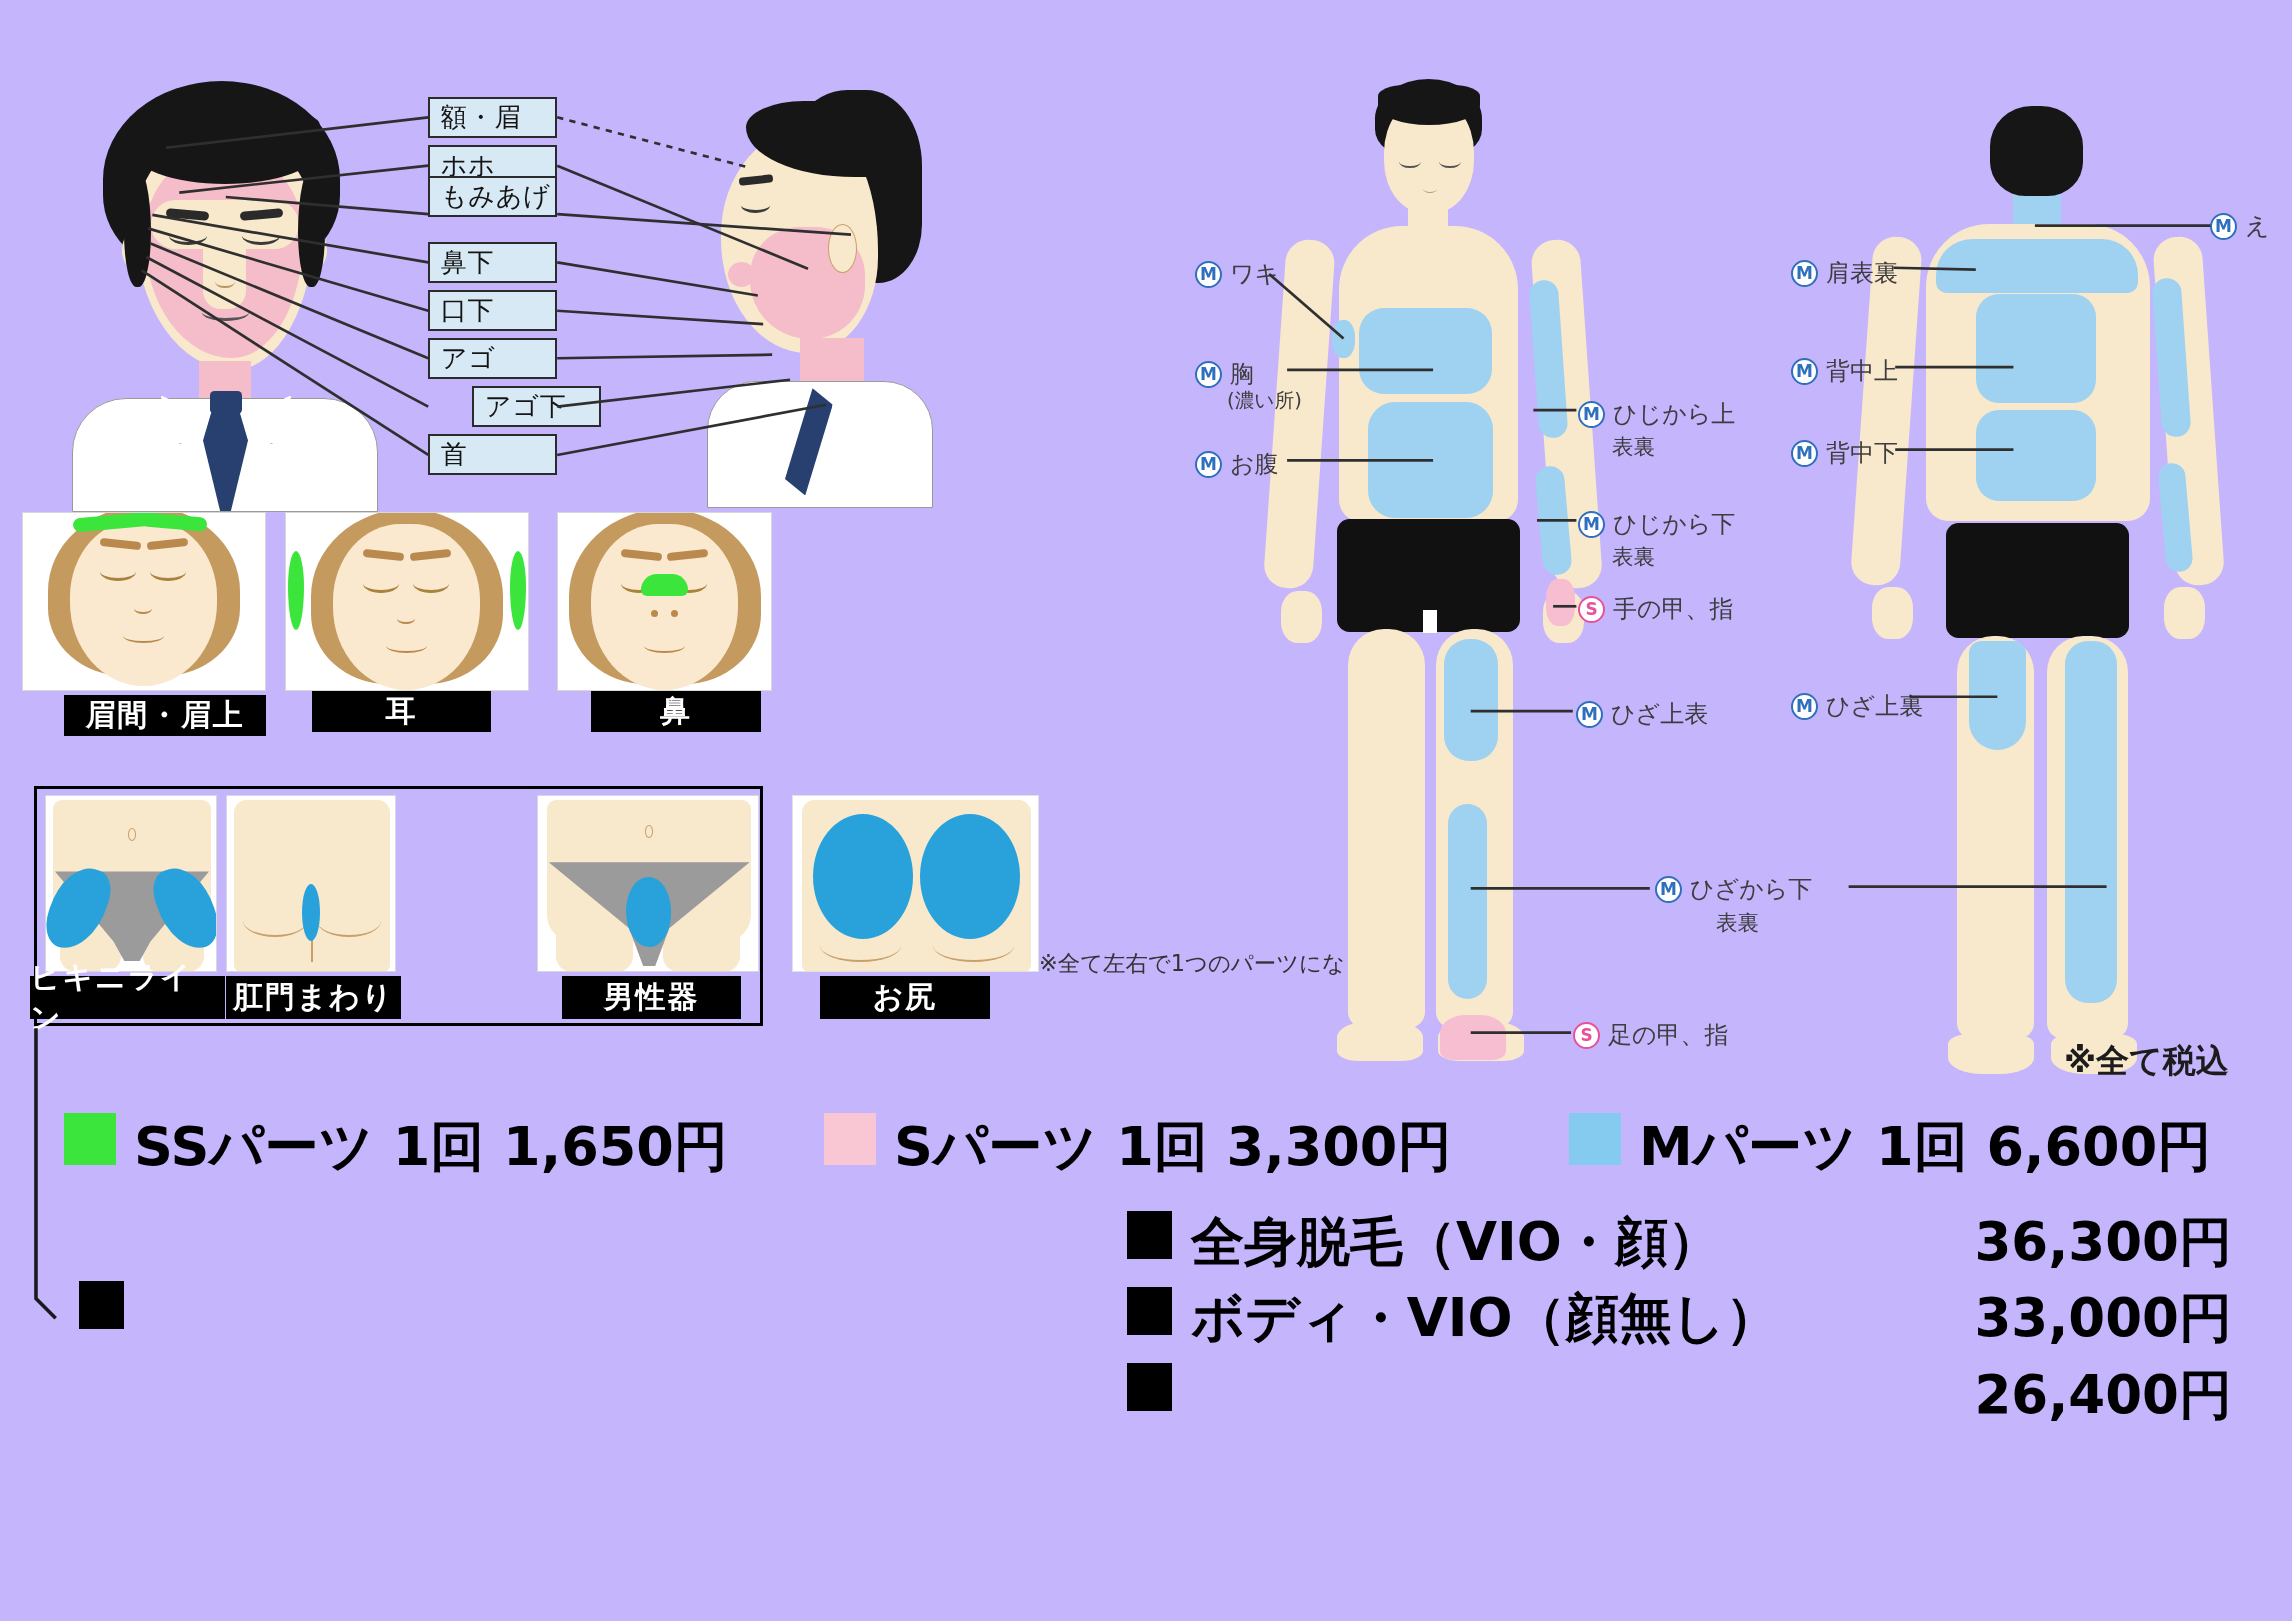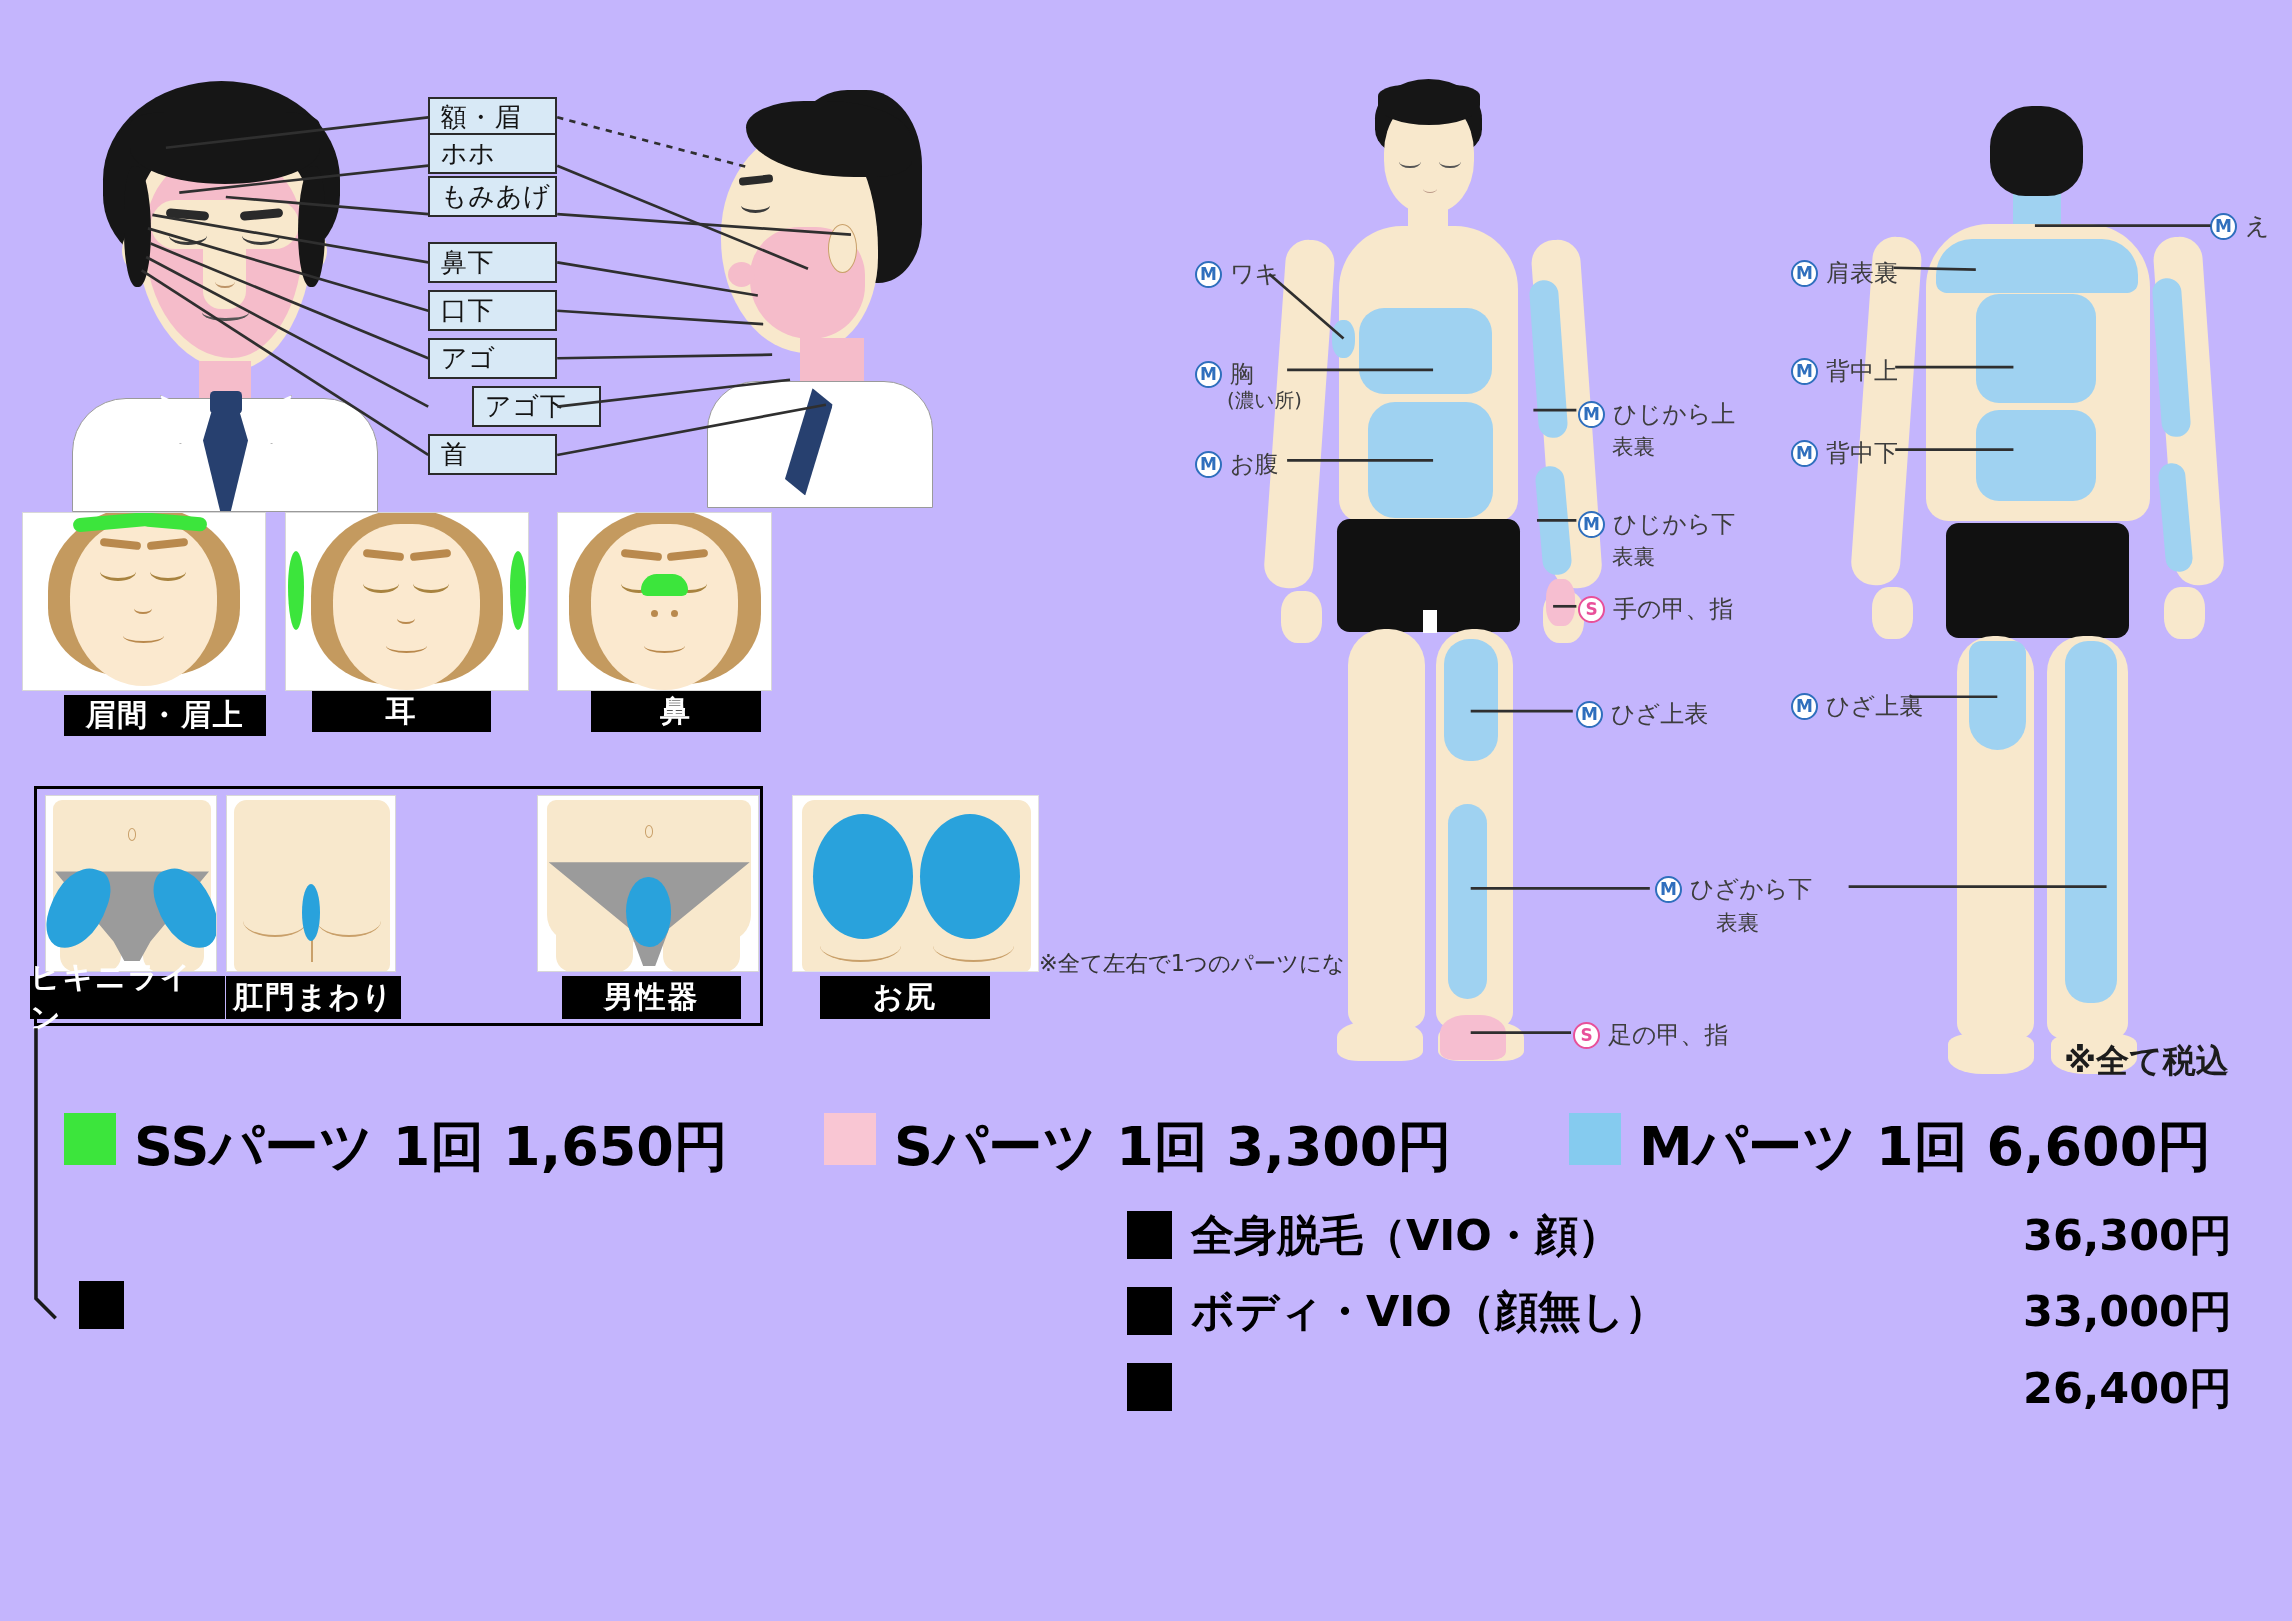--- a/index.html
+++ b/index.html
@@ -18,21 +18,21 @@
           border-radius:50%;box-sizing:border-box;font-weight:700;font-size:17px;flex:0 0 auto;}
   .mc{border:2.7px solid #2f6fbd;color:#2f6fbd;background:#fff;}
   .sc{border:2.7px solid #e8509a;color:#e8509a;background:#fff;}
   .bodylbl{position:absolute;display:flex;align-items:center;gap:8px;font-size:24px;
            color:#3d3d3d;white-space:nowrap;}
   .subtxt{position:absolute;font-size:21.5px;color:#3d3d3d;white-space:nowrap;}
   
   .legend-sq{position:absolute;width:52px;height:52px;top:1113px;}
   .legend-txt{position:absolute;top:1111px;font-size:54px;font-weight:700;white-space:nowrap;color:#000;}
   .bullet{position:absolute;width:45px;height:48px;background:#000;}
-  .pricetxt{position:absolute;font-size:43px;font-weight:700;white-space:nowrap;color:#000;}
+  .pricetxt{position:absolute;font-size:53px;font-weight:700;white-space:nowrap;color:#000;}
   .imgbox{position:absolute;background:#fff;border:0.9px solid #d8d8d8;box-sizing:border-box;overflow:hidden;}
   .skin{background:#f8e8cc;}
   .mblue{background:#9fd2f1;}
   .vioblue{background:#29a2dc;}
   .pinkp{background:#f6bed0;}
 </style>
 </head>
 <body>
 
 <div id="canvas">
@@ -96,21 +96,21 @@
     <div class="s" style="left:157px;top:228px;width:47px;height:14.3px;border-bottom:3.6px solid #555;border-radius:50%;"></div>
     <div class="s" style="left:154px;top:285px;width:52px;height:47px;background:#f5bcca;"></div>
     <div class="s" style="left:27px;top:322px;width:304px;height:112px;background:#fff;border:1.8px solid #9a9a9a;border-radius:54px 54px 0 0;"></div>
     <div class="s" style="left:115px;top:319px;width:64px;height:47px;background:#fff;border:1.8px solid #9a9a9a;clip-path:polygon(0 0,100% 60%,30% 100%);"></div>
     <div class="s" style="left:181px;top:319px;width:64px;height:47px;background:#fff;border:1.8px solid #9a9a9a;clip-path:polygon(100% 0,0 60%,70% 100%);"></div>
     <div class="s" style="left:165px;top:315px;width:32px;height:23px;background:#27406f;border-radius:4.5px;"></div>
     <div class="s" style="left:158px;top:337px;width:45px;height:98px;background:#27406f;clip-path:polygon(18% 0,82% 0,100% 28%,62% 100%,38% 100%,0 28%);"></div>
   </div>
 
   <div class="lblbox" style="top:97px;">額・眉</div>
-  <div class="lblbox" style="top:133px;">ホホ</div>
+  <div class="lblbox" style="top:145px;">ホホ</div>
   <div class="lblbox" style="top:176px;">もみあげ</div>
   <div class="lblbox" style="top:242px;">鼻下</div>
   <div class="lblbox" style="top:290px;">口下</div>
   <div class="lblbox" style="top:338px;">アゴ</div>
   <div class="lblbox" style="top:386px;margin-left:44px;">アゴ下</div>
   <div class="lblbox" style="top:434px;">首</div>
 
   <div class="s" style="left:694px;top:85px;width:251px;height:421px;">
     <div class="s" style="left:85px;top:4.5px;width:143px;height:193px;background:#161616;border-radius:55% 45% 35% 60%;"></div>
     <div class="s skin" style="left:27px;top:40px;width:157px;height:228px;border-radius:60% 40% 45% 55% / 48% 55% 42% 50%;"></div>

